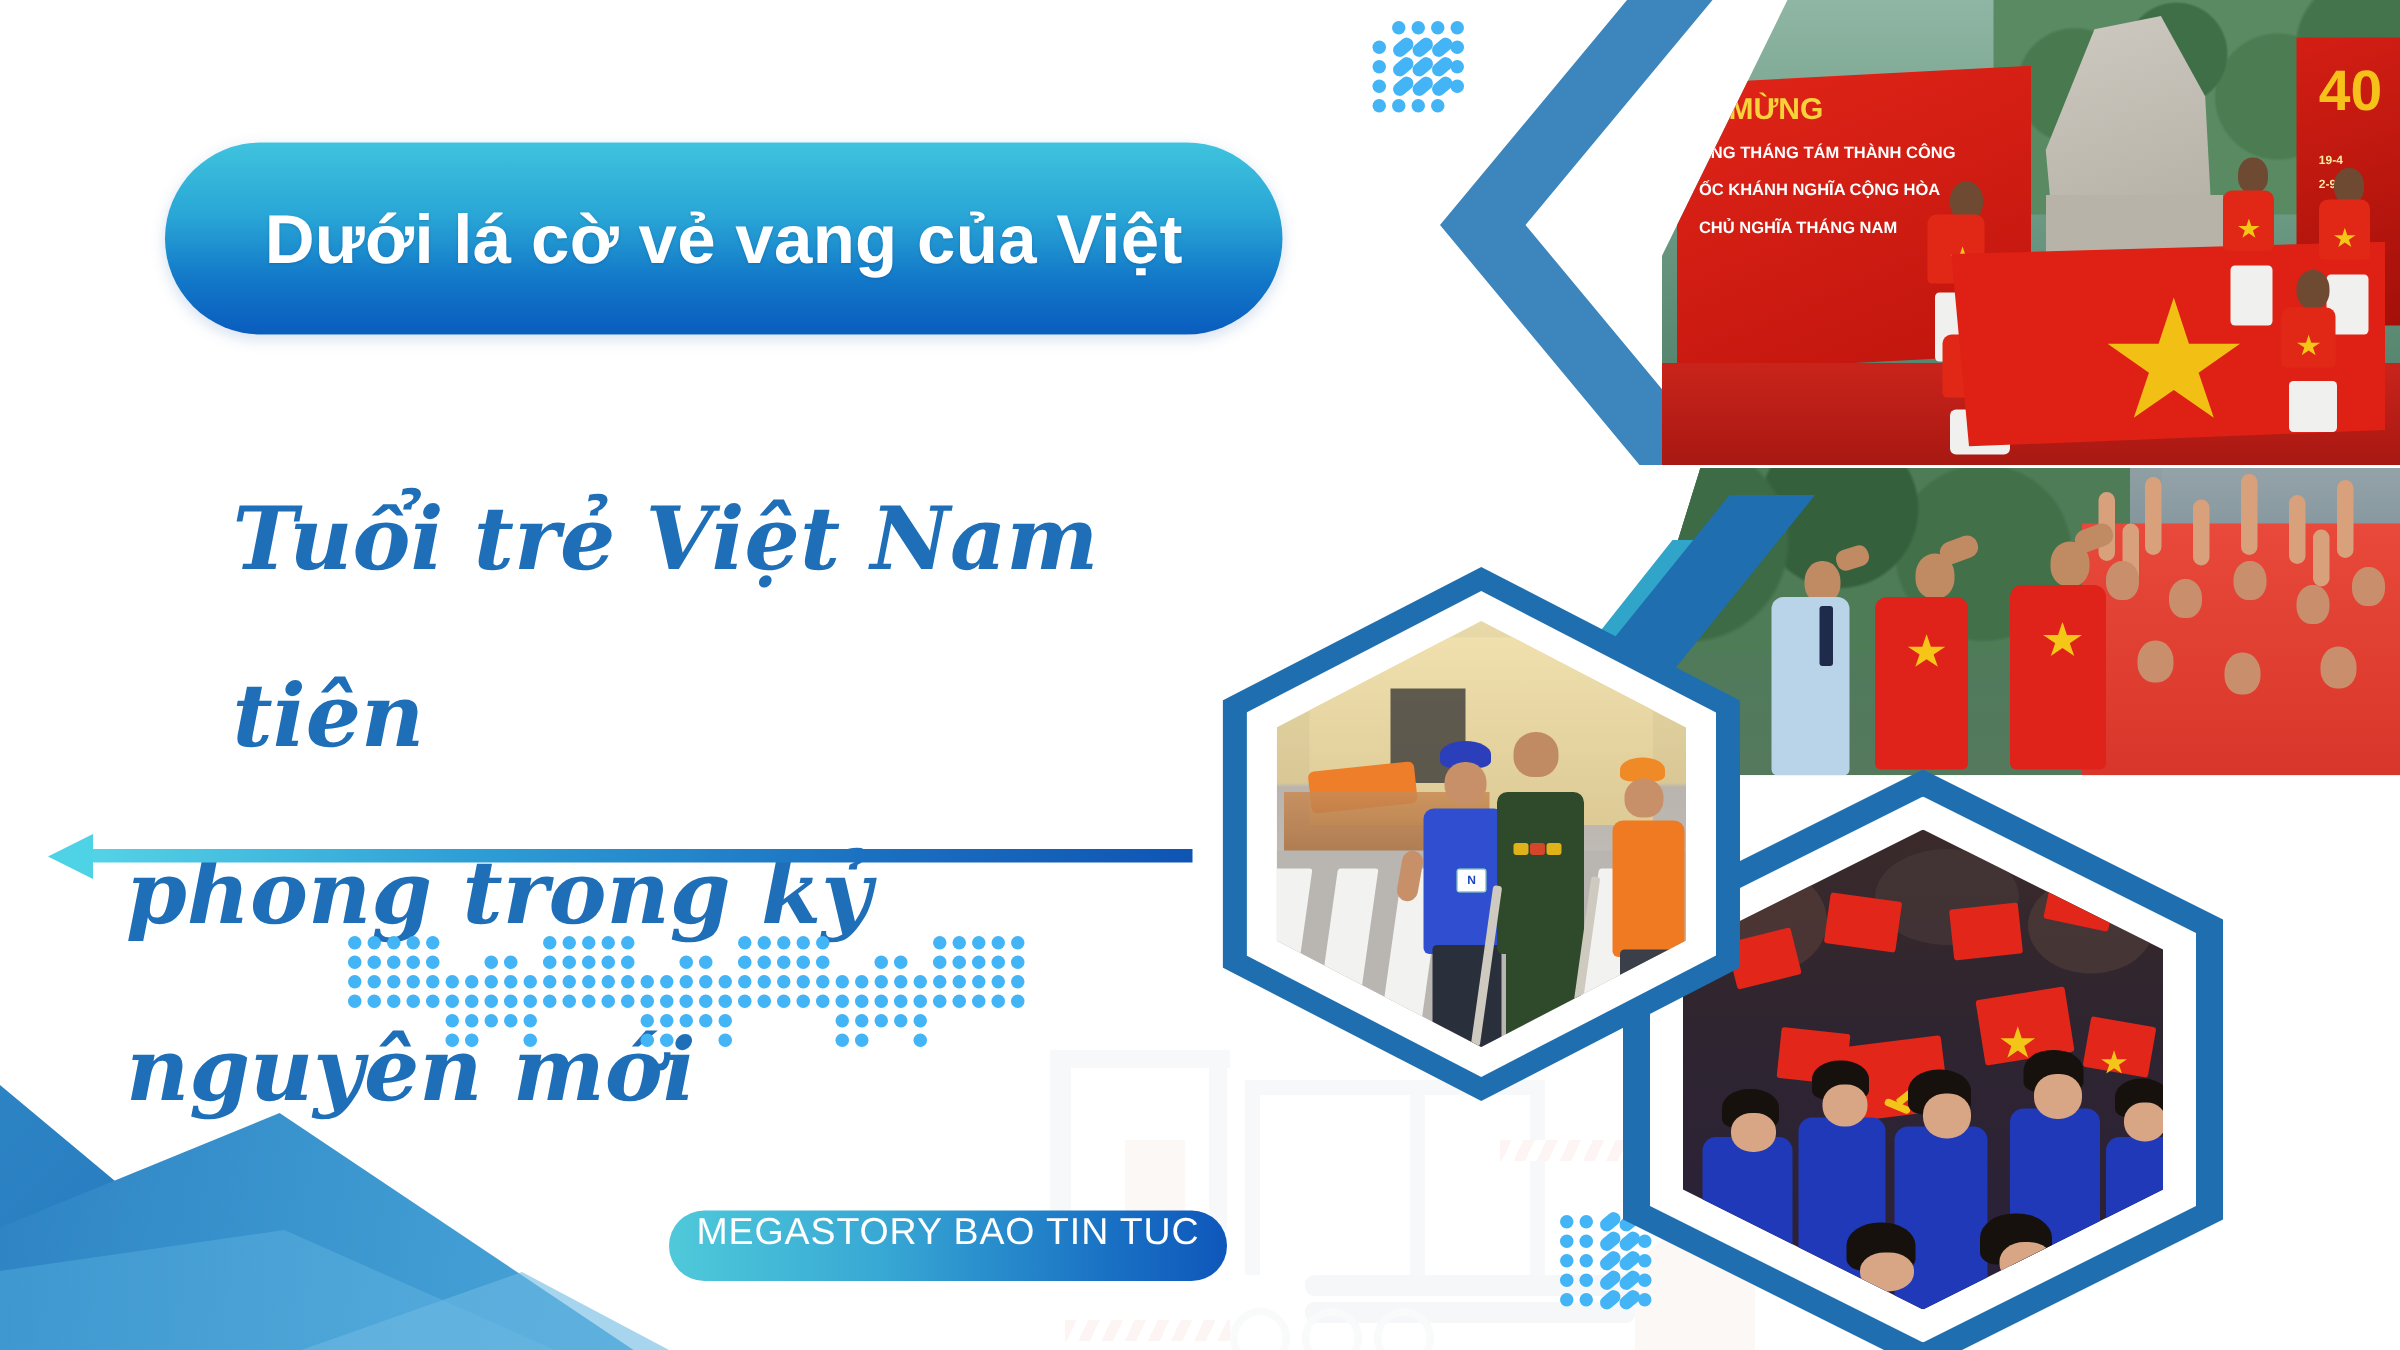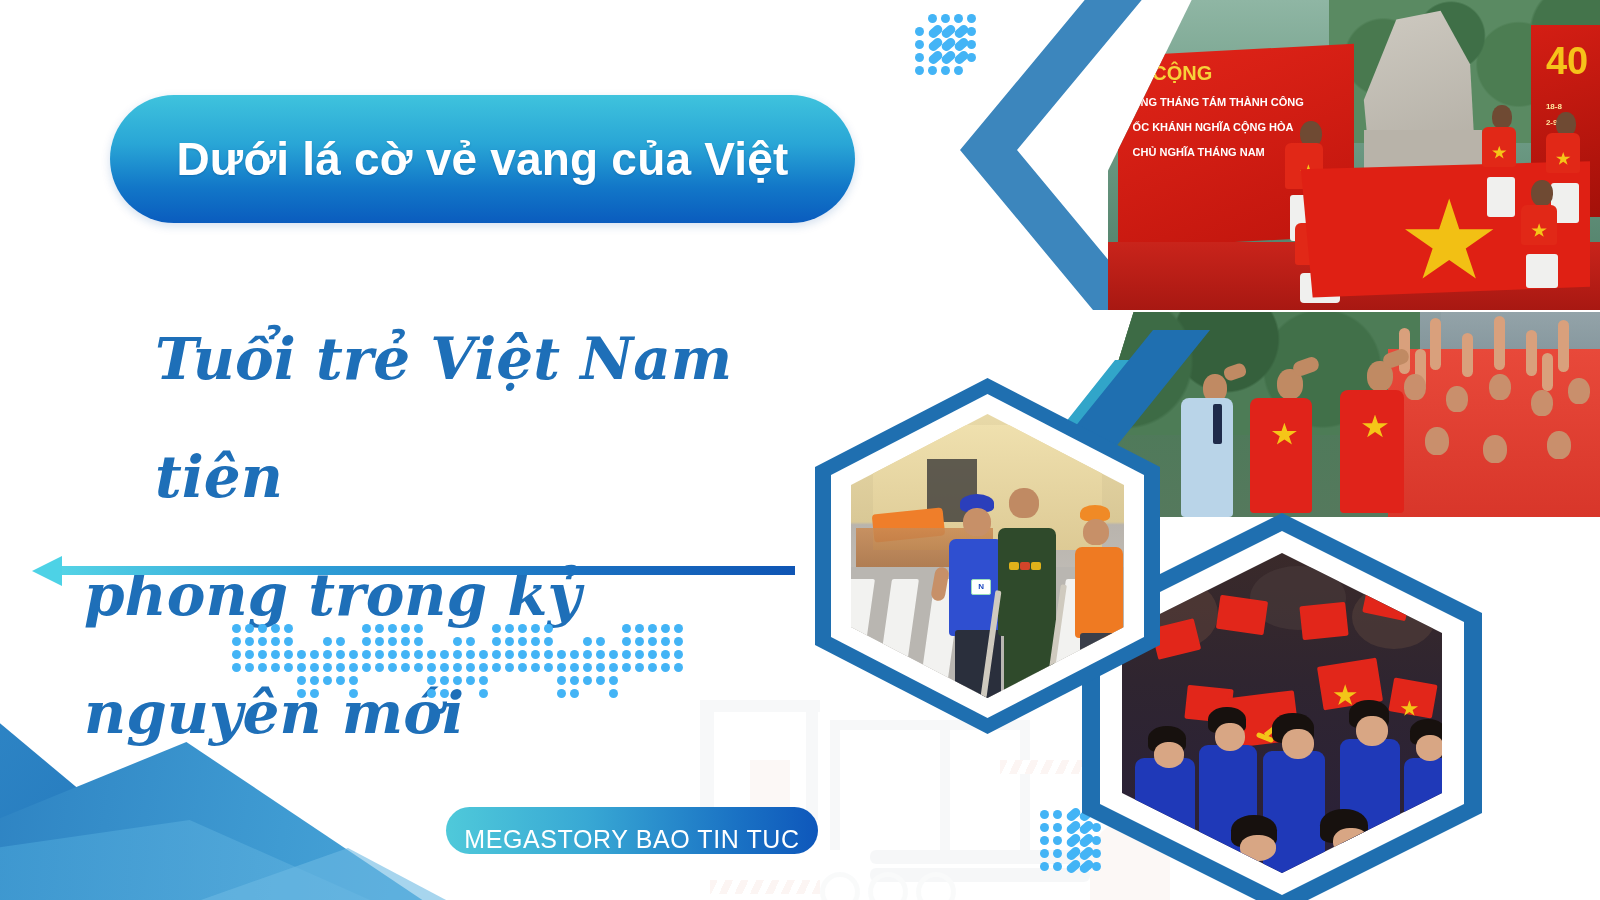--- a/index.html
+++ b/index.html
@@ -71,21 +71,21 @@
   
   .dots{position:absolute;}
   .dot{position:absolute;width:9px;height:9px;border-radius:50%;background:#43b4f6;}
   .dash{position:absolute;width:15px;height:9px;border-radius:5px;background:#43b4f6;
          transform:rotate(-40deg);transform-origin:center;}
 
   
   .pill-foot{
     position:absolute;left:446px;top:807px;width:372px;height:47px;border-radius:24px;
     background:linear-gradient(90deg,#4fc9da 0%,#38a8d4 38%,#1a72c4 78%,#0e57bb 100%);
-    display:flex;align-items:flex-end;justify-content:center;
+    display:flex;align-items:flex-start;justify-content:center;
   }
   .pill-foot span{color:#fff;font-size:25px;letter-spacing:.6px;white-space:nowrap;}
 
   
   .collage{position:absolute;left:960px;top:0;width:640px;height:900px;}
 
   
   .chev{position:absolute;background:#3c86bd;}
   .chev-top{left:0px;top:-10px;width:190px;height:320px;
     clip-path:polygon(70% 0%,100% 0%,30% 50%,100% 100%,70% 100%,0% 50%);}
@@ -429,26 +429,26 @@
     <div class="ph-top">
       <div class="scene">
         <div class="s-el t-sky"></div>
         <div class="s-el t-trees"></div>
         <div class="s-el t-mon"></div>
         <div class="s-el t-mon2"></div>
         <div class="s-el t-banner"></div>
         <div class="s-el t-banner80"></div>
         <div class="s-el t-red-ground"></div>
 
-        <div class="bantext" style="left:9%;top:20%;font-size:20px;">CỘNG</div>
+        <div class="bantext" style="left:9%;top:20%;font-size:20px;">MỪNG</div>
         <div class="bantext" style="left:5%;top:31%;font-size:11px;color:#fff;">ÁNG THÁNG TÁM THÀNH CÔNG</div>
         <div class="bantext" style="left:5%;top:39%;font-size:11px;color:#fff;">ỐC KHÁNH NGHĨA CỘNG HÒA</div>
         <div class="bantext" style="left:5%;top:47%;font-size:11px;color:#fff;">CHỦ NGHĨA THÁNG NAM</div>
         <div class="bantext" style="left:89%;top:13%;font-size:38px;color:#f6c21a;">40</div>
-        <div class="bantext" style="left:89%;top:33%;font-size:8px;color:#ffe9a0;">18-8</div>
+        <div class="bantext" style="left:89%;top:33%;font-size:8px;color:#ffe9a0;">19-4</div>
         <div class="bantext" style="left:89%;top:38%;font-size:8px;color:#ffe9a0;">2-9</div>
 
         <div class="p-head" style="left:39%;top:39%;width:22px;height:26px;"></div>
         <div class="p-shirt" style="left:36%;top:46%;width:38px;height:46px;"></div>
         <div class="p-shirt-star" style="left:39%;top:53%;width:17px;height:16px;"></div>
         <div class="p-pants" style="left:37%;top:63%;width:32px;height:46px;"></div>
 
         <div class="p-head" style="left:41%;top:64%;width:24px;height:28px;"></div>
         <div class="p-shirt" style="left:38%;top:72%;width:44px;height:42px;"></div>
         <div class="p-shirt-star" style="left:41%;top:79%;width:18px;height:17px;"></div>

